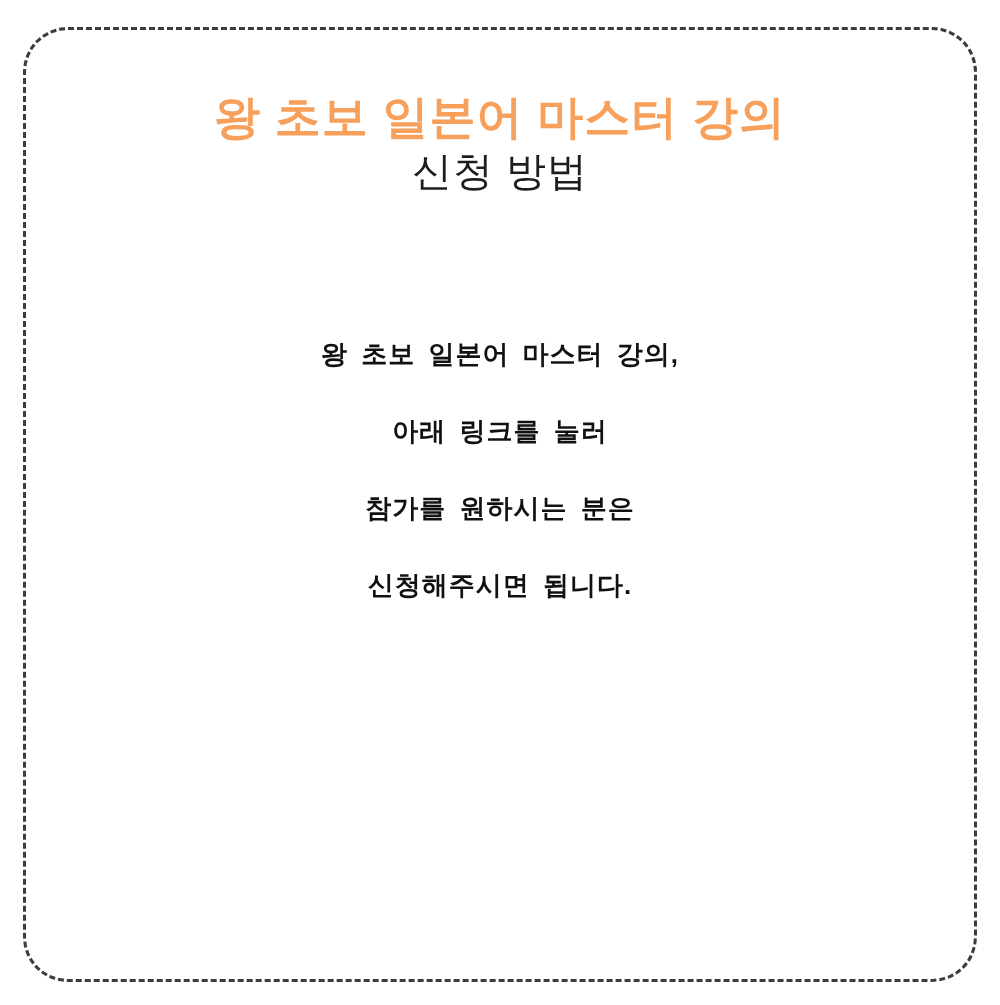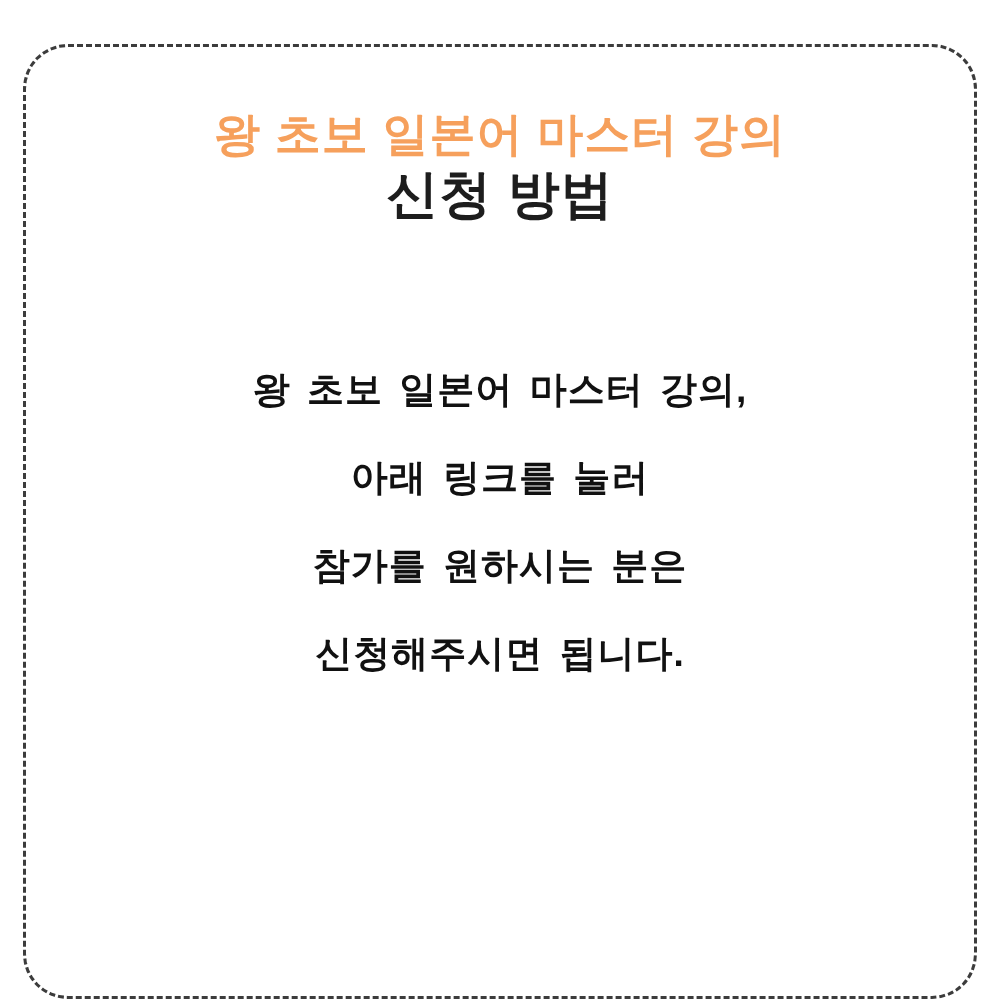--- a/index.html
+++ b/index.html
@@ -11,53 +11,53 @@
   .stage {
     position: relative;
     width: 1000px;
     height: 1005px;
     background: #ffffff;
     overflow: hidden;
   }
   .card {
     position: absolute;
     left: 23px;
-    top: 44px;
+    top: 27px;
     width: 954px;
     height: 955px;
     box-sizing: border-box;
     border: 3px dashed #3c3c3c;
     border-radius: 45px;
     background: #ffffff;
   }
   .header {
     margin-top: 62px;
     text-align: center;
   }
   .title {
     font-size: 46px;
     line-height: 1.1;
     font-weight: 700;
     color: #f6a05c;
     letter-spacing: 1px;
   }
   .subtitle {
     margin-top: 6px;
-    font-size: 52px;
+    font-size: 40px;
     line-height: 1.1;
-    font-weight: 700;
+    font-weight: 400;
     color: #1d1d1d;
     letter-spacing: 1px;
   }
   .body-text {
     margin-top: 148px;
     text-align: center;
   }
   .body-line {
-    font-size: 37px;
+    font-size: 26px;
     line-height: 1;
     font-weight: 700;
     color: #111111;
     letter-spacing: 1px;
     word-spacing: 5px;
     margin: 0 0 51px 0;
   }
   .body-line:last-child {
     margin-bottom: 0;
   }

